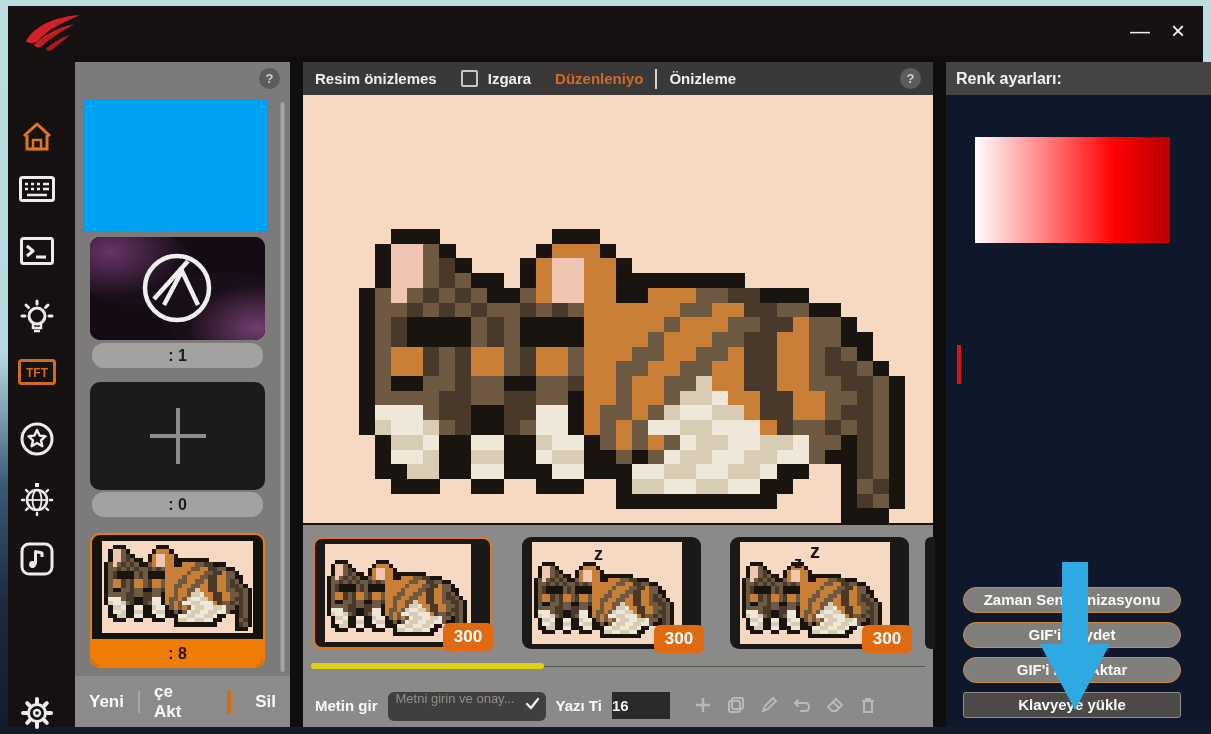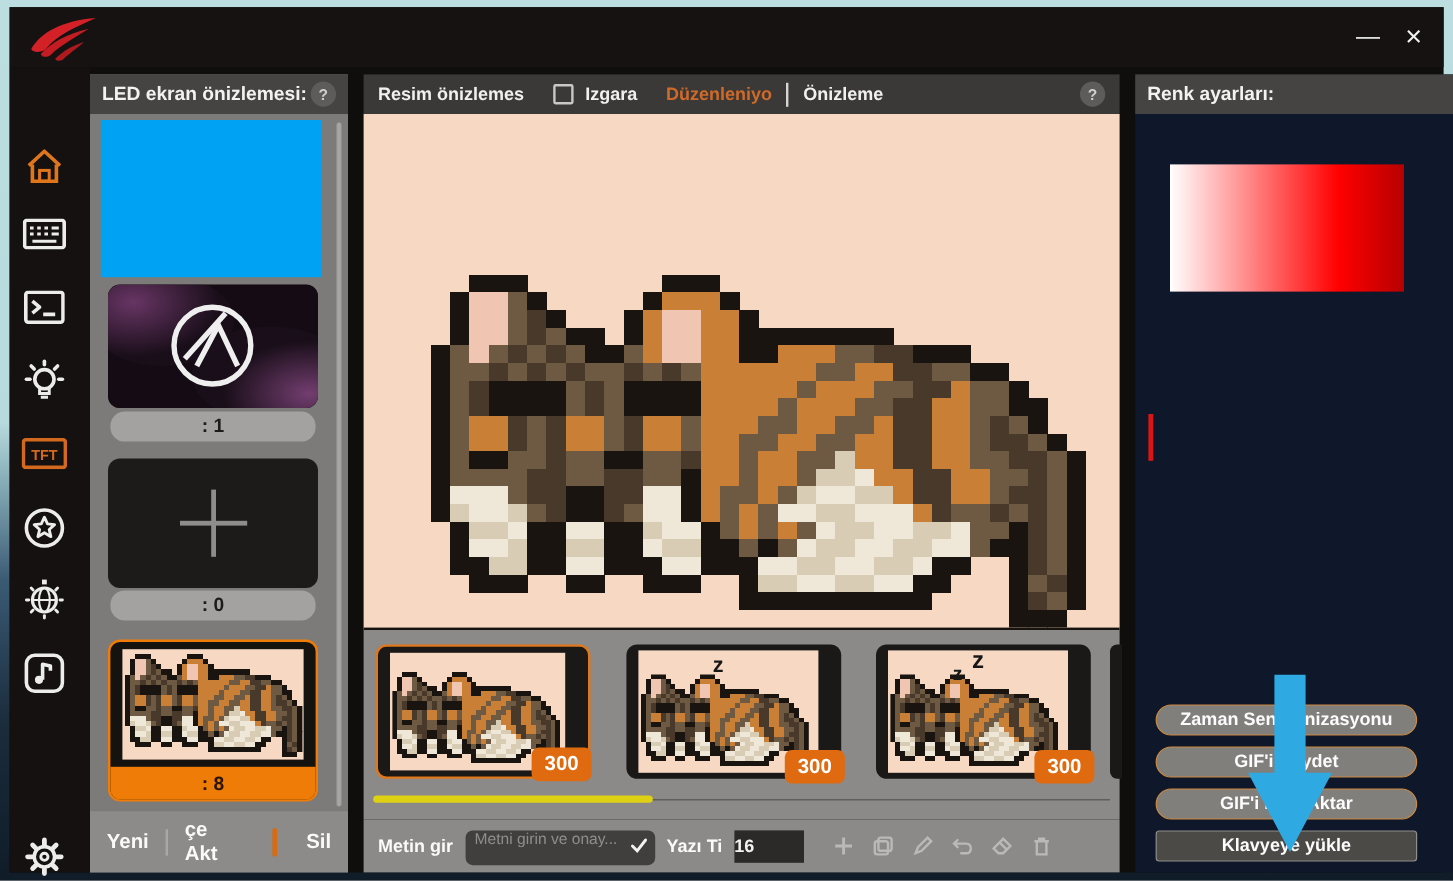--- a/index.html
+++ b/index.html
@@ -11,21 +11,21 @@
   
   .titlebar { position:absolute; left:0; top:0; width:1195px; height:50px; background:#171212; }
   .logo { position:absolute; left:14px; top:5px; width:62px; height:40px; }
   .win-btn { position:absolute; top:10px; width:30px; height:30px; color:#f2f2f2; font-size:22px;
     line-height:30px; text-align:center; cursor:default; }
   .btn-min { right:48px; font-size:20px; }
   .btn-close { right:10px; font-size:24px; }
 
   
   .sidebar { position:absolute; left:0; top:50px; width:67px; height:671px; background:#151111; }
-  .side-item { position:absolute; left:10px; width:38px; height:38px; display:flex; align-items:center; justify-content:center; }
+  .side-item { position:absolute; left:10px; width:38px; height:38px; display:flex; justify-content:center; }
 
   
   .panel-header { position:absolute; left:0; top:0; width:100%; height:33px; background:#454443;
     color:#f2f2f2; font-weight:bold; font-size:16px; line-height:33px; padding-left:10px; }
   .help-circle { position:absolute; top:6px; width:21px; height:21px; border-radius:50%; background:#5d5c5b;
     color:#cfcfcd; font-size:13px; line-height:21px; text-align:center; font-weight:bold; }
 
   
   .led-panel { position:absolute; left:67px; top:56px; width:215px; height:665px; background:#7c7b79; }
   .led-cyan { position:absolute; left:9px; top:38px; width:184px; height:131px; background:#00a3f3; }
@@ -212,21 +212,20 @@
             <line x1="8.2" y1="27.8" x2="11" y2="25"></line>
               <line x1="25" y1="11" x2="27.8" y2="8.2"></line>
           </g>
           <circle cx="18" cy="18" r="8.5" fill="none" stroke="#ececea" stroke-width="3"></circle>
           <circle cx="18" cy="18" r="3" fill="none" stroke="#ececea" stroke-width="2.4"></circle>
         </svg>
       </div>
     </div>
 
     <div class="led-panel">
-      <div class="panel-header">LED ekran önizlemesi:</div>
       <div class="help-circle" style="right:10px">?</div>
       <div class="led-cyan"></div>
       <div class="scrolltrack">
           <div class="scrollthumb"></div>
         </div>
 
       <div class="thumb thumb-lp">
         <svg width="175" height="103" viewBox="0 0 175 103">
           <defs>
             <radialGradient id="pg1" cx="30%" cy="30%" r="60%">

